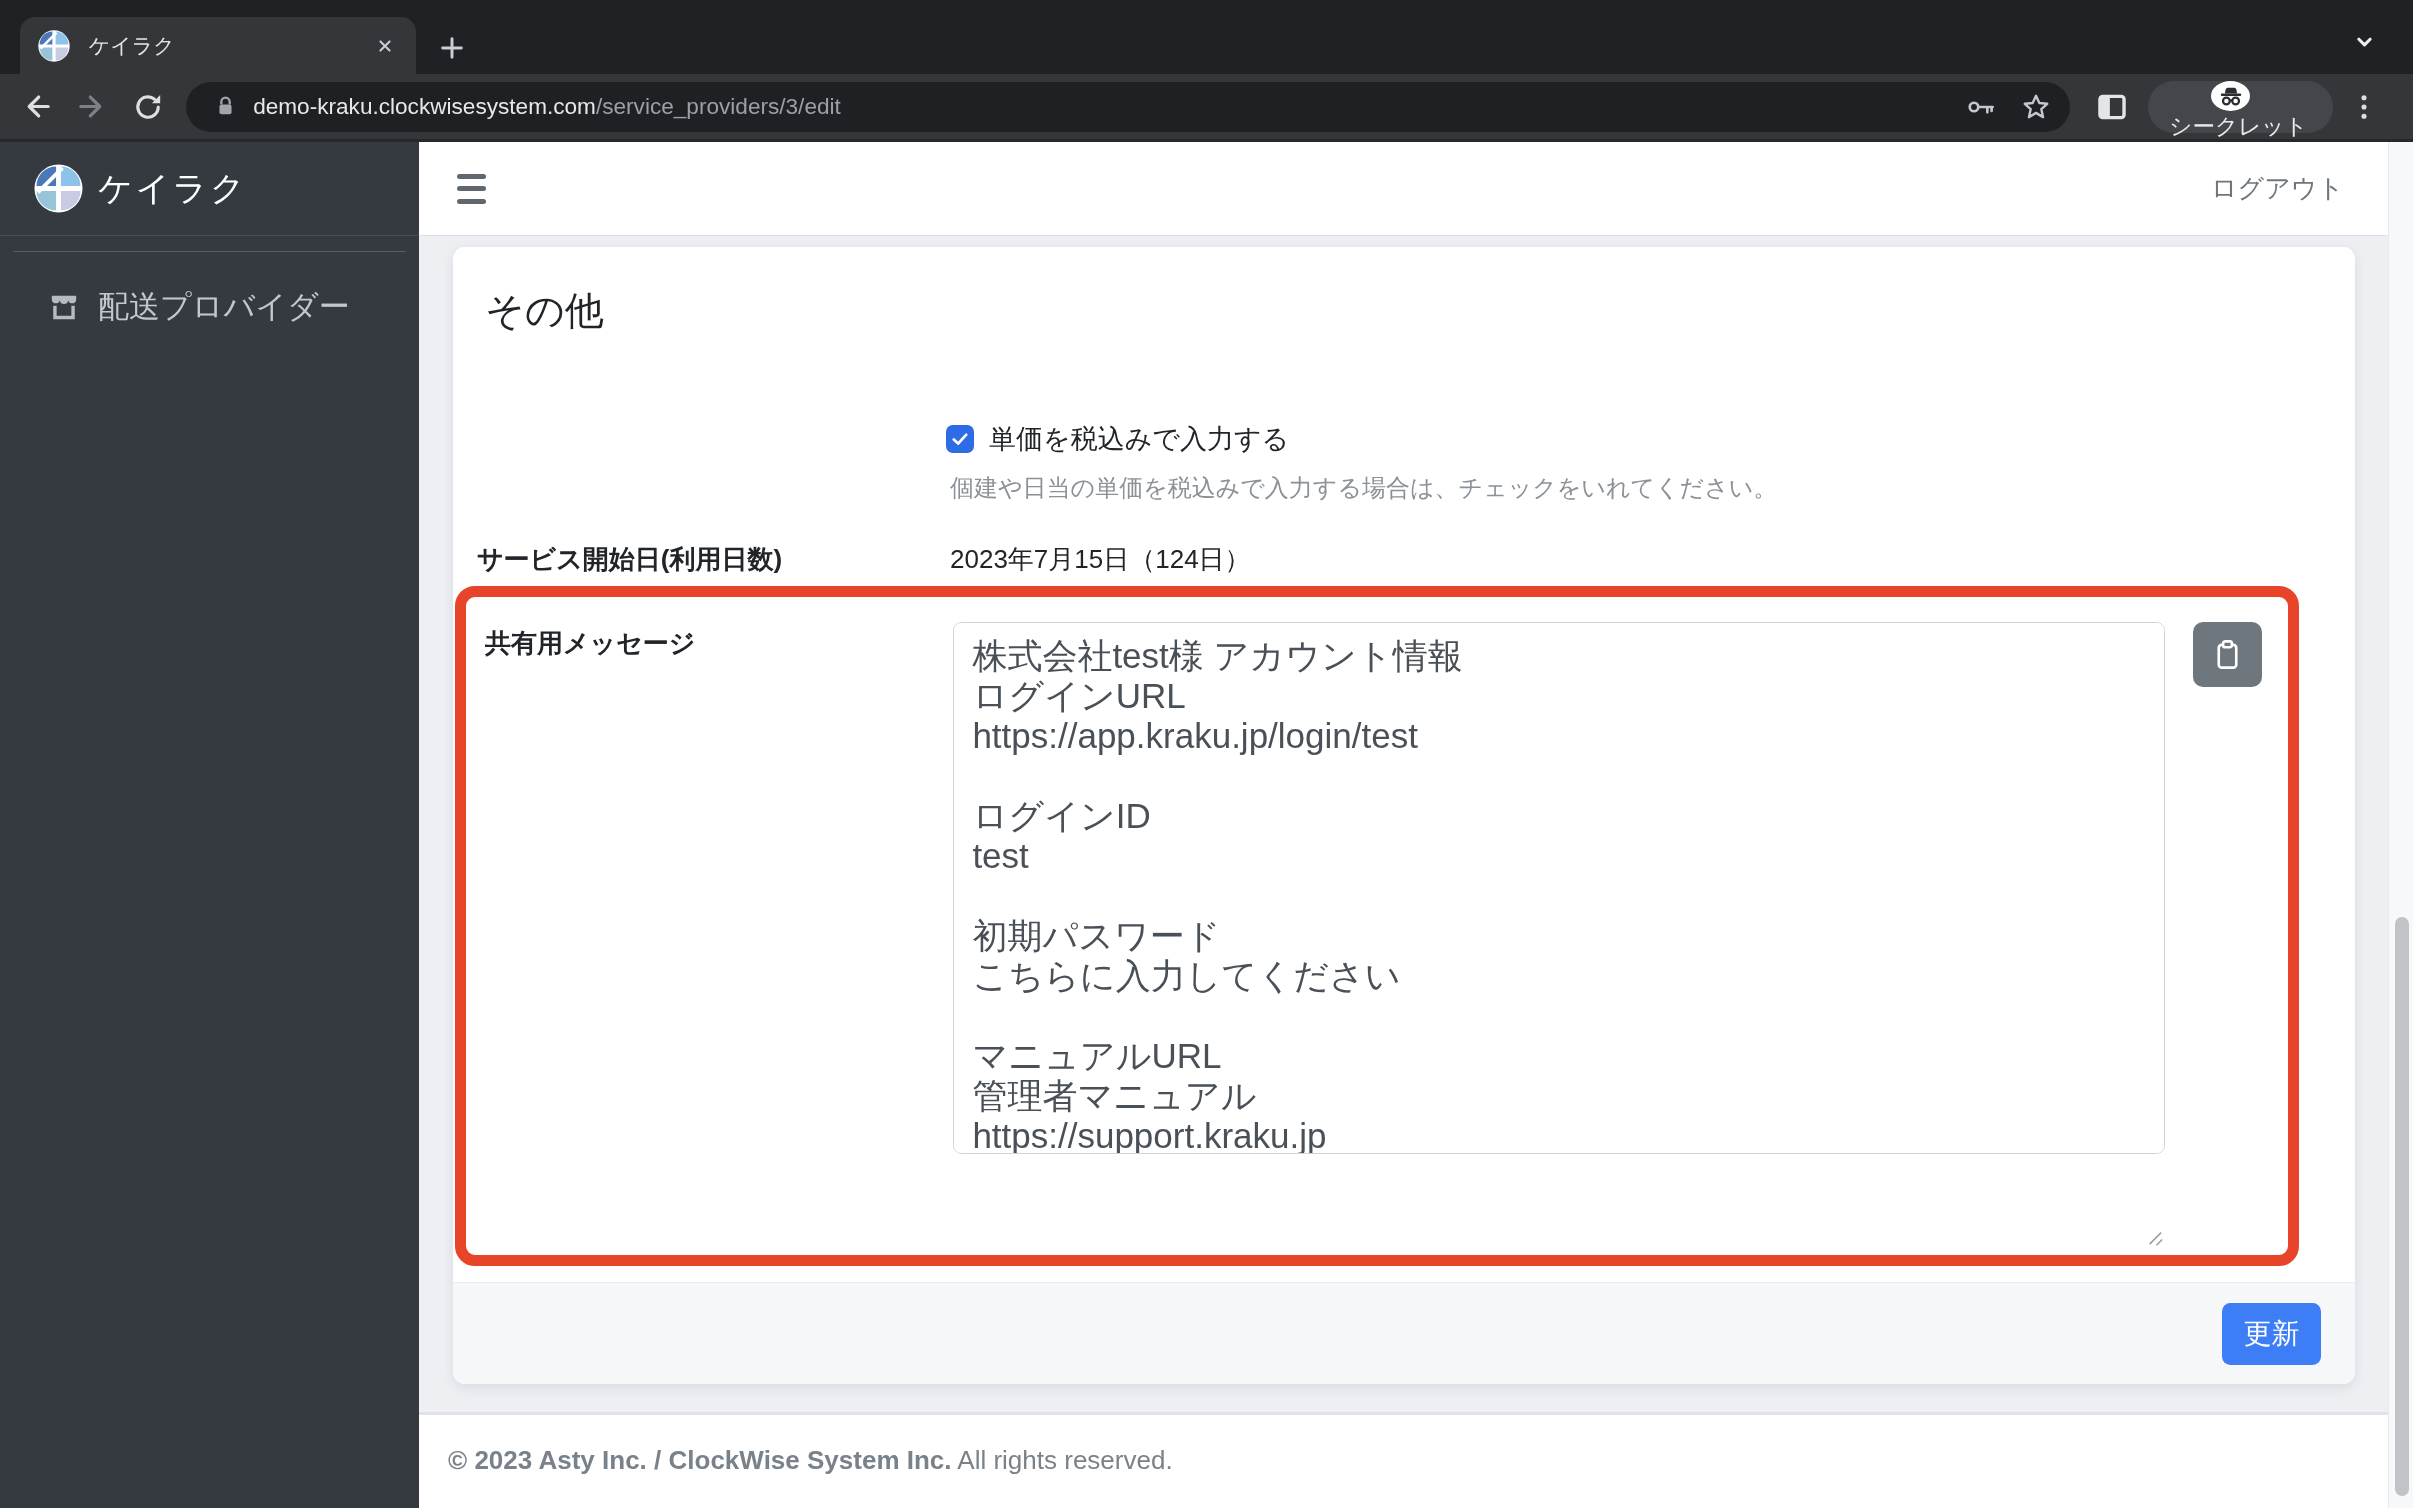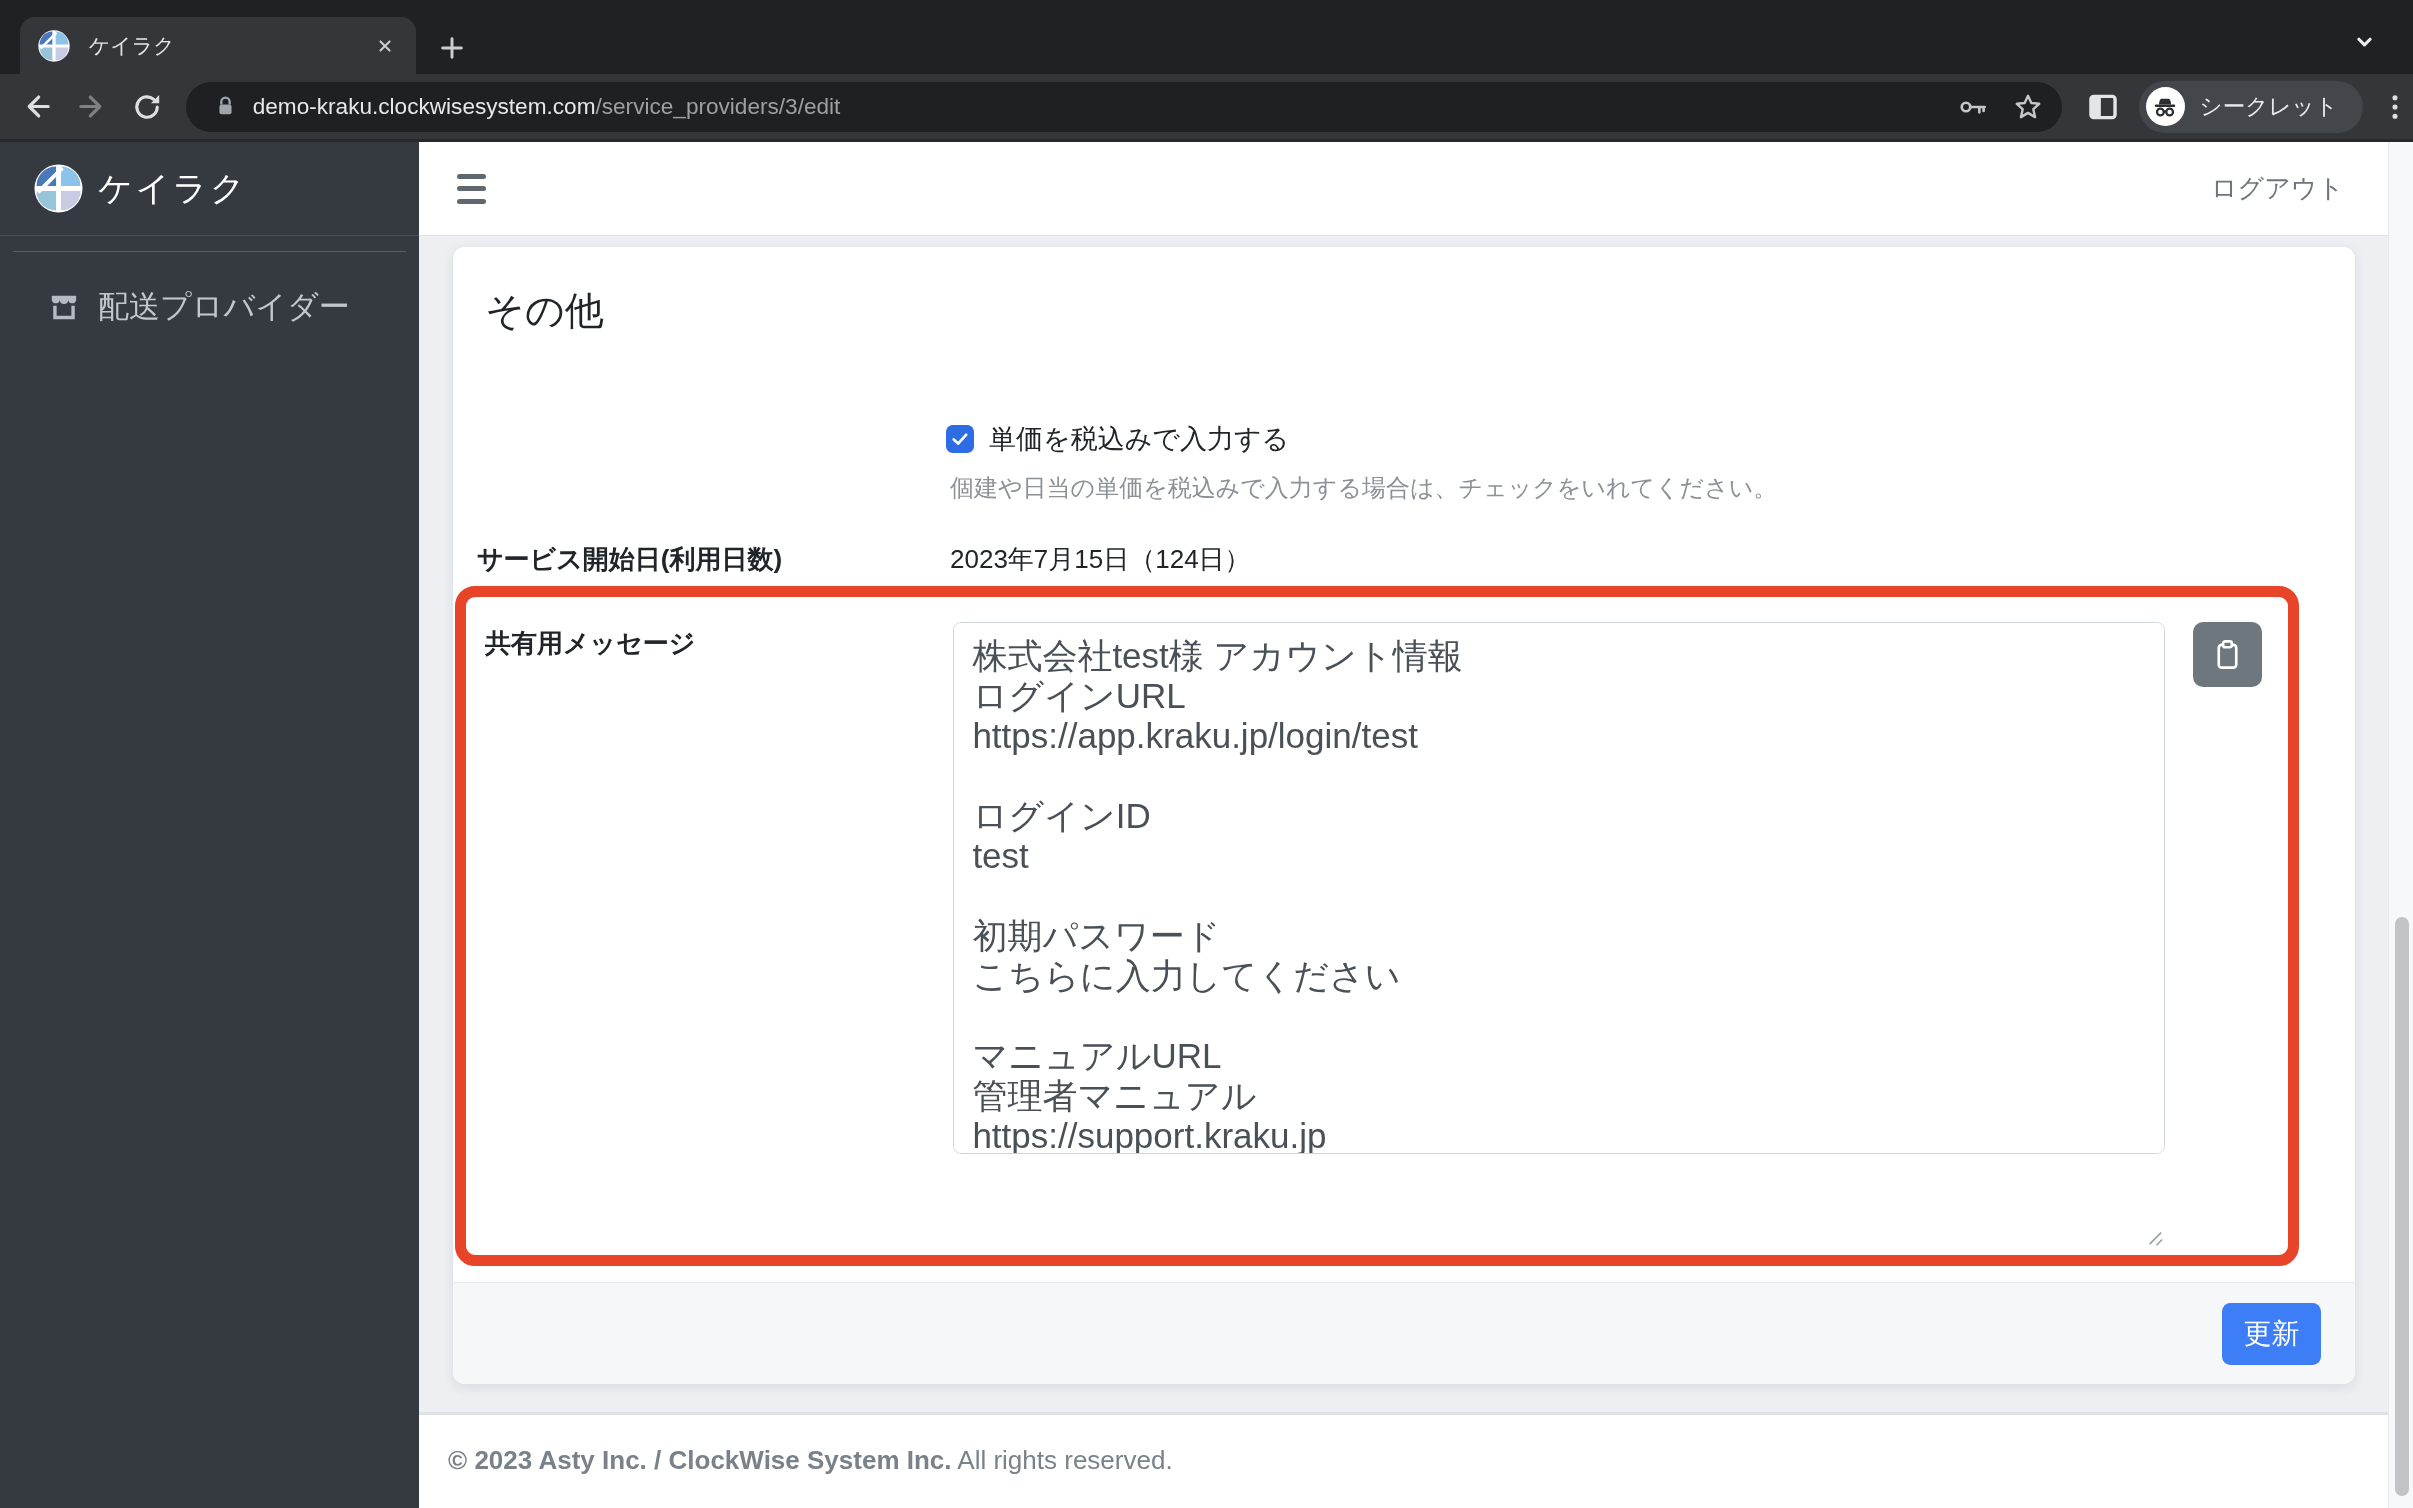--- a/index.html
+++ b/index.html
@@ -21,21 +21,21 @@
   #chrome-line { position:absolute; left:0; top:139px; width:2413px; height:3.4px; background:#26282b; }
   .nav-ic { width:37px; height:37px; display:flex; align-items:center; justify-content:center; margin-left:18.4px; }
   #urlbar { margin-left:20px; width:1884px; height:50px; background:#1e2023; border-radius:25px;
             display:flex; align-items:center; padding:0 17px; }
   .lock { width:25px; height:25px; margin-left:10px; flex:0 0 auto; }
   .url-text { margin-left:15px; font-size:22.6px; flex:1 1 auto; white-space:nowrap; overflow:hidden; }
   .url-domain { color:#e6e8ea; }
   .url-path { color:#9aa0a6; }
   .pill-ic { width:34px; height:34px; flex:0 0 auto; display:flex; align-items:center; justify-content:center; margin-left:20px; }
   #sidepanel-btn { margin-left:23.5px; width:37px; height:37px; display:flex; align-items:center; justify-content:center; }
-  #incognito-badge { margin-left:17px; height:52px; background:#43474b; border-radius:26px; display:flex; align-items:center; padding:0 25px 0 6.7px; }
+  #incognito-badge { margin-left:17px; height:52px; background:#43474b; border-radius:26px; display:flex; align-items:center; padding:0 25px 0 6.7px;flex-direction:column; }
   #incognito-badge .circ { width:39px; height:39px; border-radius:50%; background:#ffffff; display:flex; align-items:center; justify-content:center; }
   #incognito-badge .lbl { color:#e8eaed; font-size:22.6px; margin-left:15px; white-space:nowrap; }
   #menu-btn { margin-left:13.4px; width:37px; height:37px; display:flex; align-items:center; justify-content:center; }
 
   
   #webview { position:absolute; left:0; top:142px; width:2413px; height:1366px; background:#edeff3; }
 
   
   #sidebar { position:absolute; left:0; top:0; width:419px; height:1366px; background:#343a40; }
   #sidebar-logo { height:94px; display:flex; align-items:center; padding:0 17px 0 34px; border-bottom:0.8px solid #464c52; }

